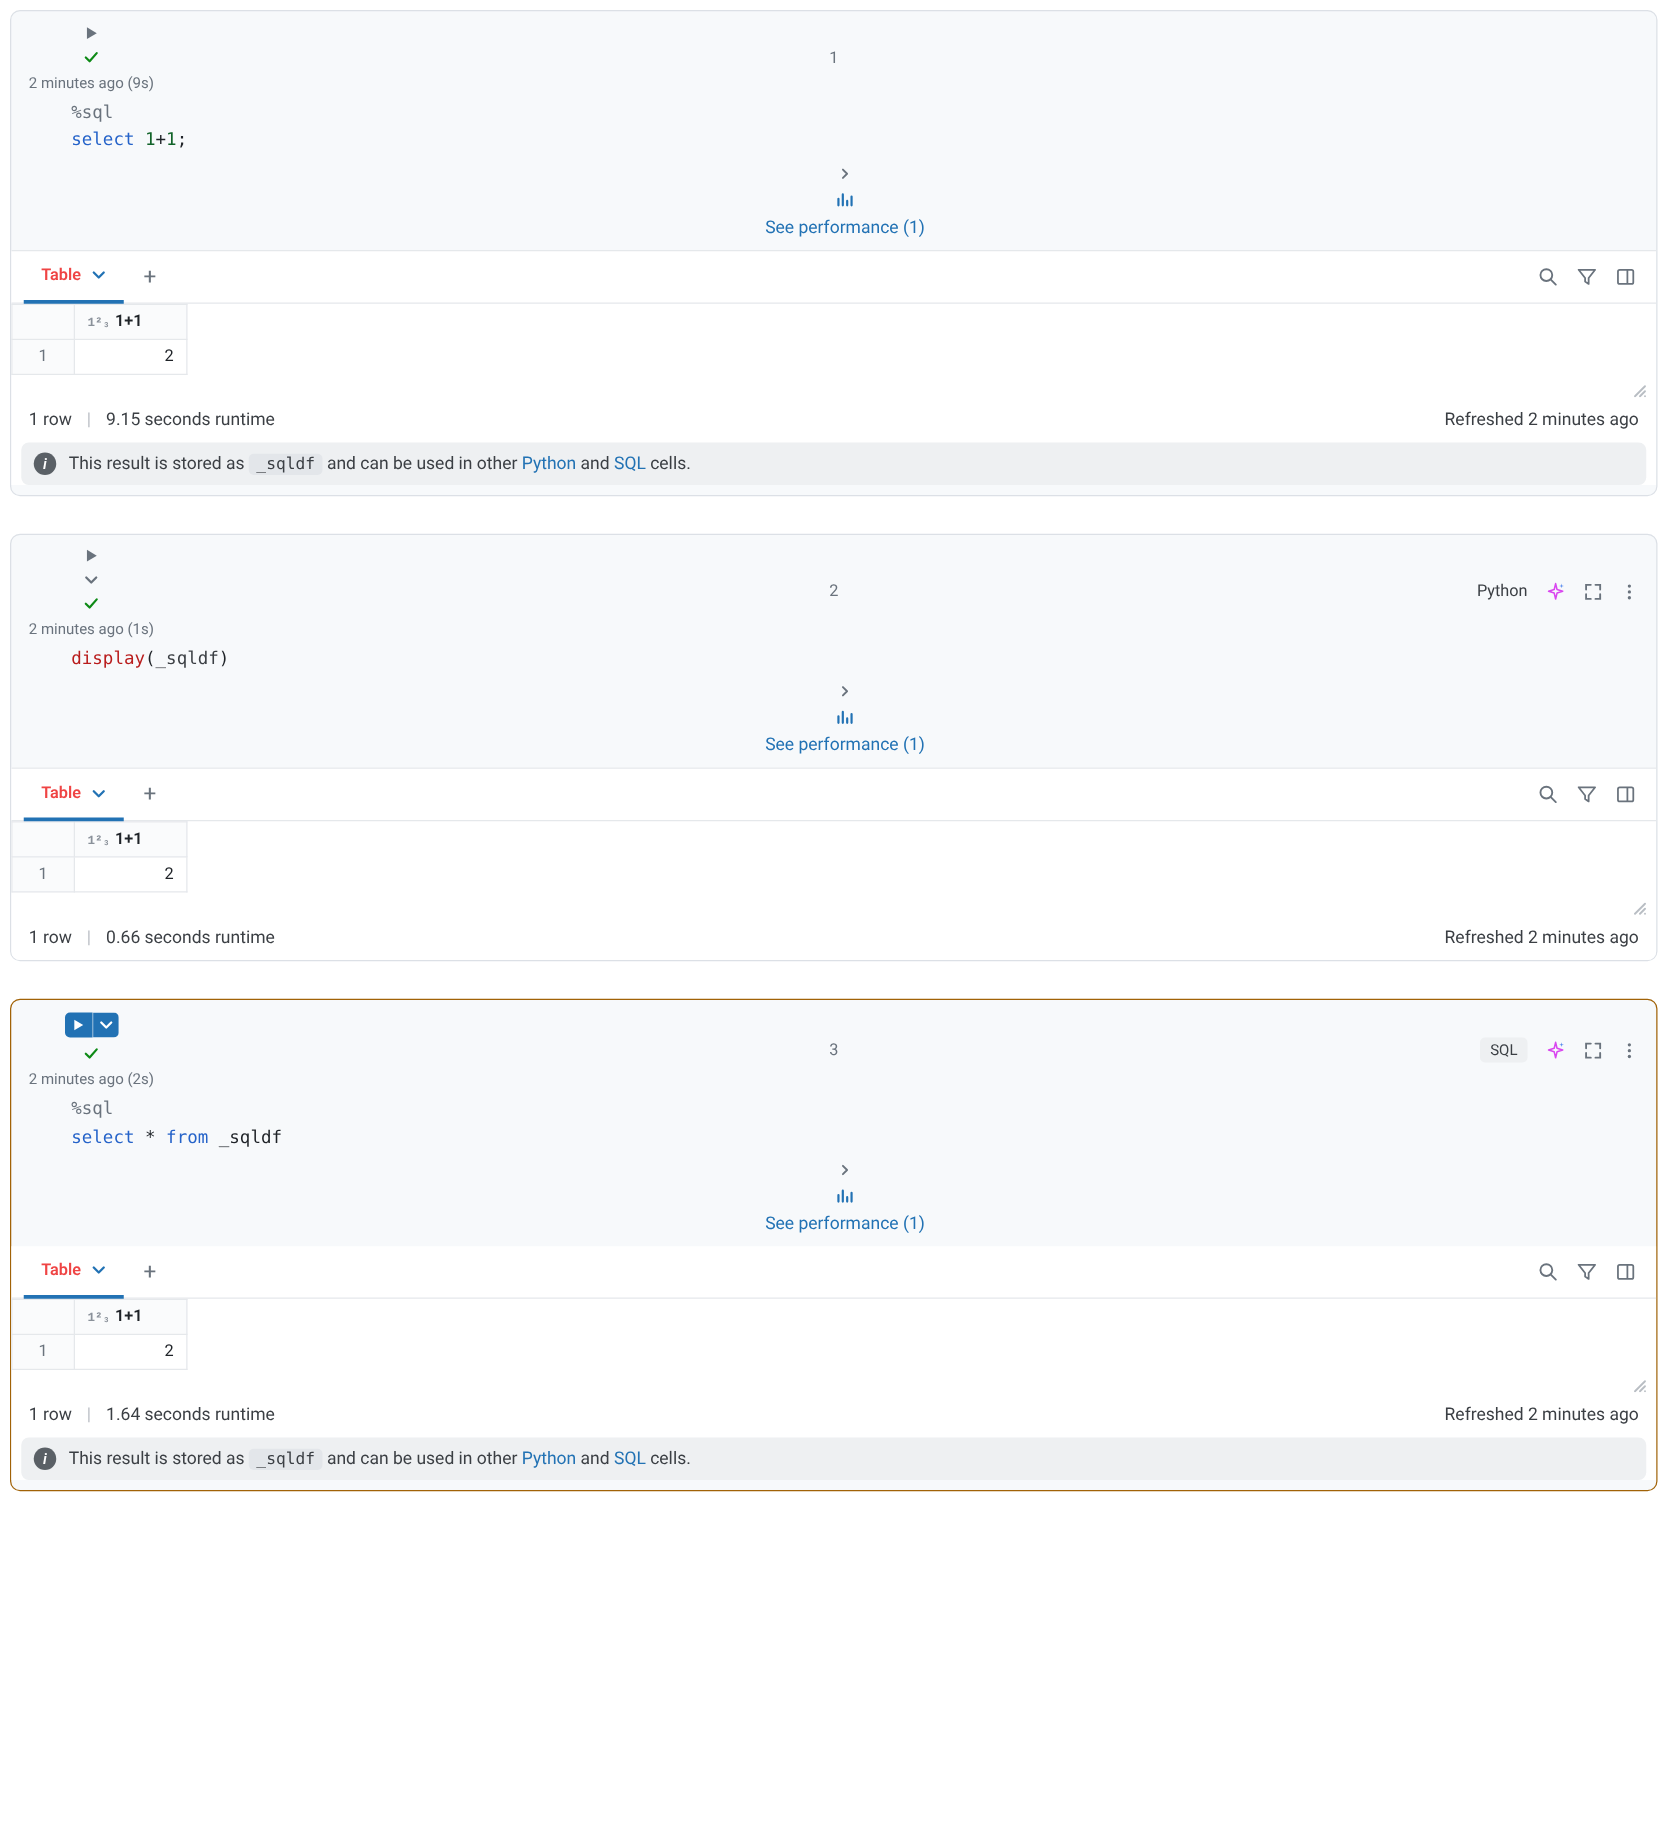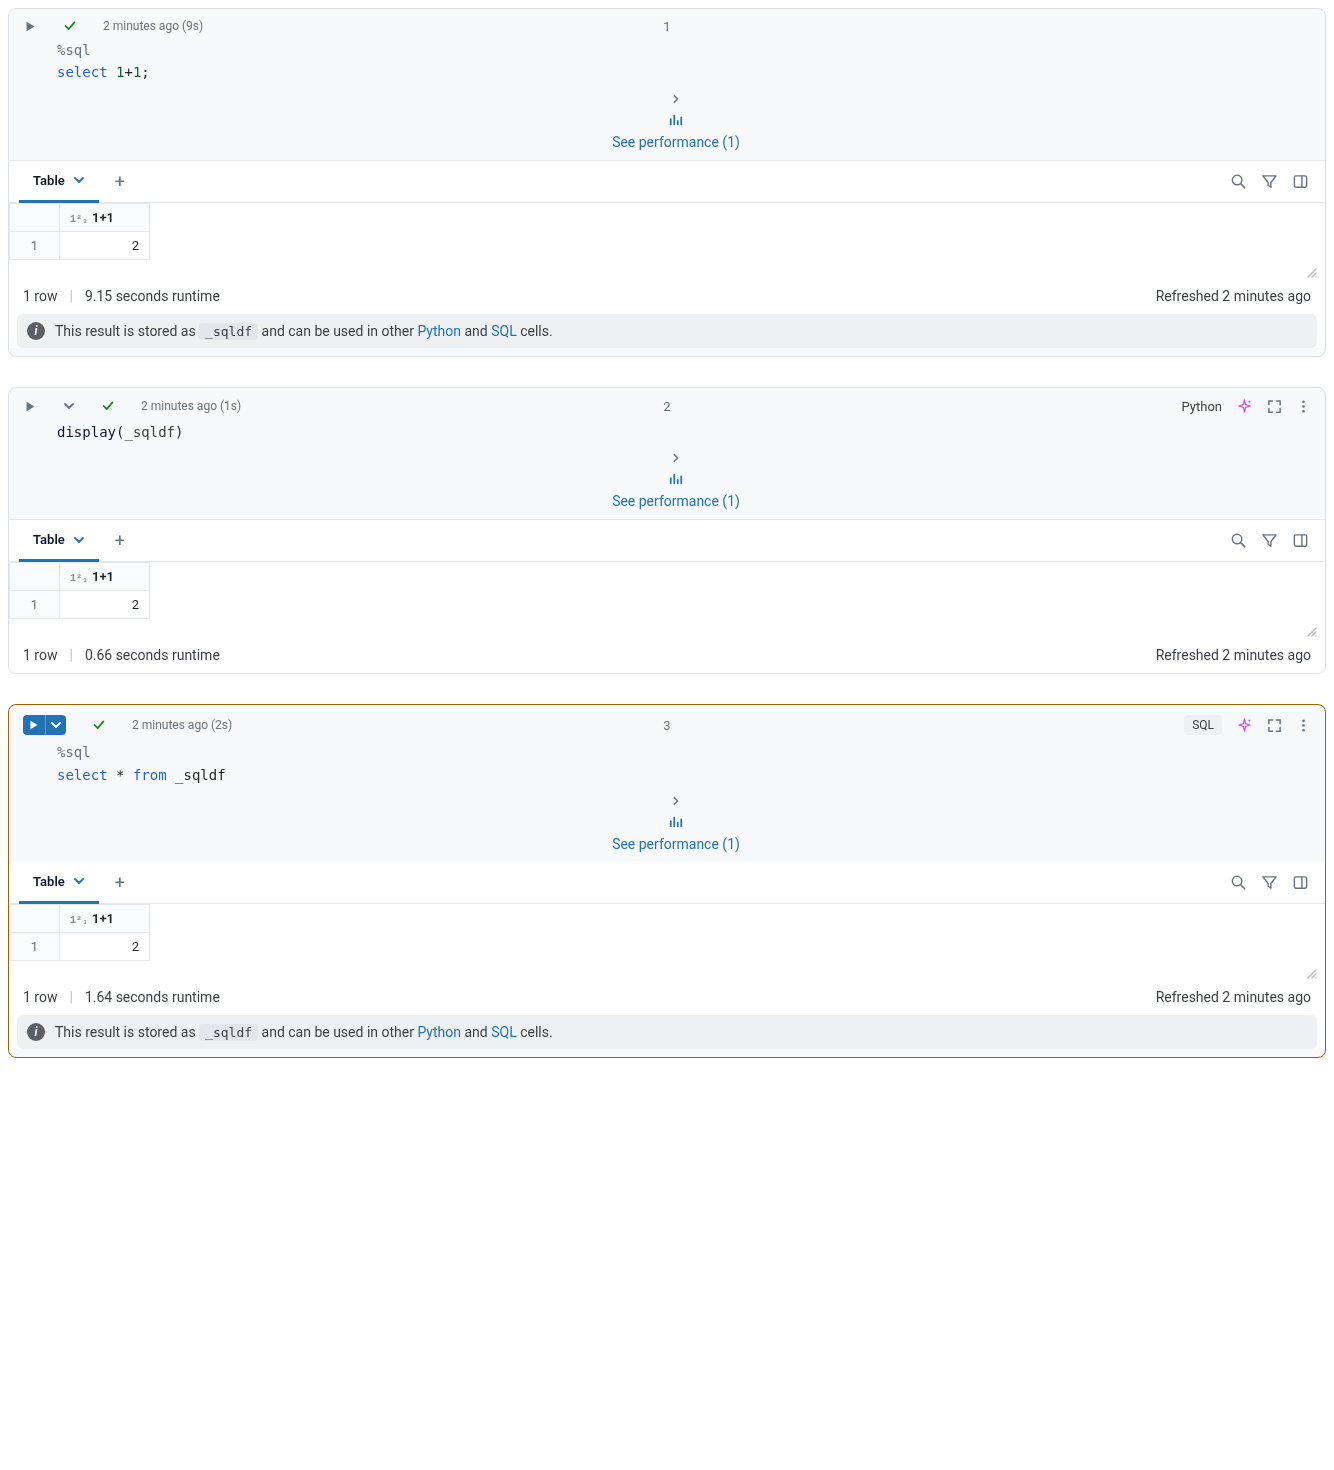--- a/index.html
+++ b/index.html
@@ -22,21 +22,22 @@
   }
   .cell-header {
     display: flex;
     align-items: center;
     padding: 10px 14px 6px 14px;
     position: relative;
   }
   .cell-header-left {
     display: flex;
     align-items: center;
-    gap: 26px;
+    gap: 6px;
+    flex-direction: column;
   }
   .run-btn {
     width: 14px; height: 14px;
     display:flex;align-items:center;justify-content:center;
     color:#6a737d;
     cursor:pointer;
   }
   .run-btn.active {
     background:#2272b4;
     color:#fff;
@@ -71,21 +72,21 @@
   .code-area {
     padding: 0 14px 4px 48px;
     font-family: ui-monospace, "SF Mono", Menlo, Consolas, monospace;
     font-size:14px;
     line-height:1.6;
     color:#1f2328;
   }
   .code-area .mag { color:#6a737d; }
   .code-area .kw { color:#2563c9; }
   .code-area .num { color:#116329; }
-  .code-area .py-fn { color:#0f172a;margin-top:16px; }
+  .code-area .py-fn { color:#b91c1c;margin-top:16px; }
   .code-area .py-var { color:#3b3f44; }
   .perf-row {
     display:flex;align-items:center;gap:8px;
     padding: 6px 14px 10px 32px;
     color:#2272b4;font-size:14px;cursor:pointer;flex-direction:column;
   }
   .perf-row .caret { color:#6a737d; }
   .schema-row {
     background:#fff;border-top:1px solid #e5e8eb;border-bottom:1px solid #e5e8eb;
     padding:8px 14px 8px 28px;display:flex;align-items:center;gap:8px;
@@ -95,21 +96,21 @@
   .output {
     background:#fff;border-top:1px solid #e5e8eb;
   }
   .output.noline { border-top:none; }
   .tabbar {
     display:flex;align-items:center;border-bottom:1px solid #e5e8eb;
     padding:0 10px;position:relative;
   }
   .tab {
     display:flex;align-items:center;gap:8px;padding:12px 14px;
-    font-weight:600;color:#0f172a;cursor:pointer;
+    font-weight:600;color:#ef4444;cursor:pointer;
     border-bottom:3px solid #2272b4;margin-bottom:-1px;
   }
   .tab .chev { color:#2272b4; }
   .tab-add { padding:0 16px;color:#6a737d;font-size:18px;cursor:pointer; }
   .tabbar-right { margin-left:auto;display:flex;gap:14px;color:#6a737d;padding-right:6px; }
   .grid-wrap { padding:0; }
   table.datagrid {
     border-collapse:collapse;font-size:13px;
   }
   table.datagrid th, table.datagrid td {

